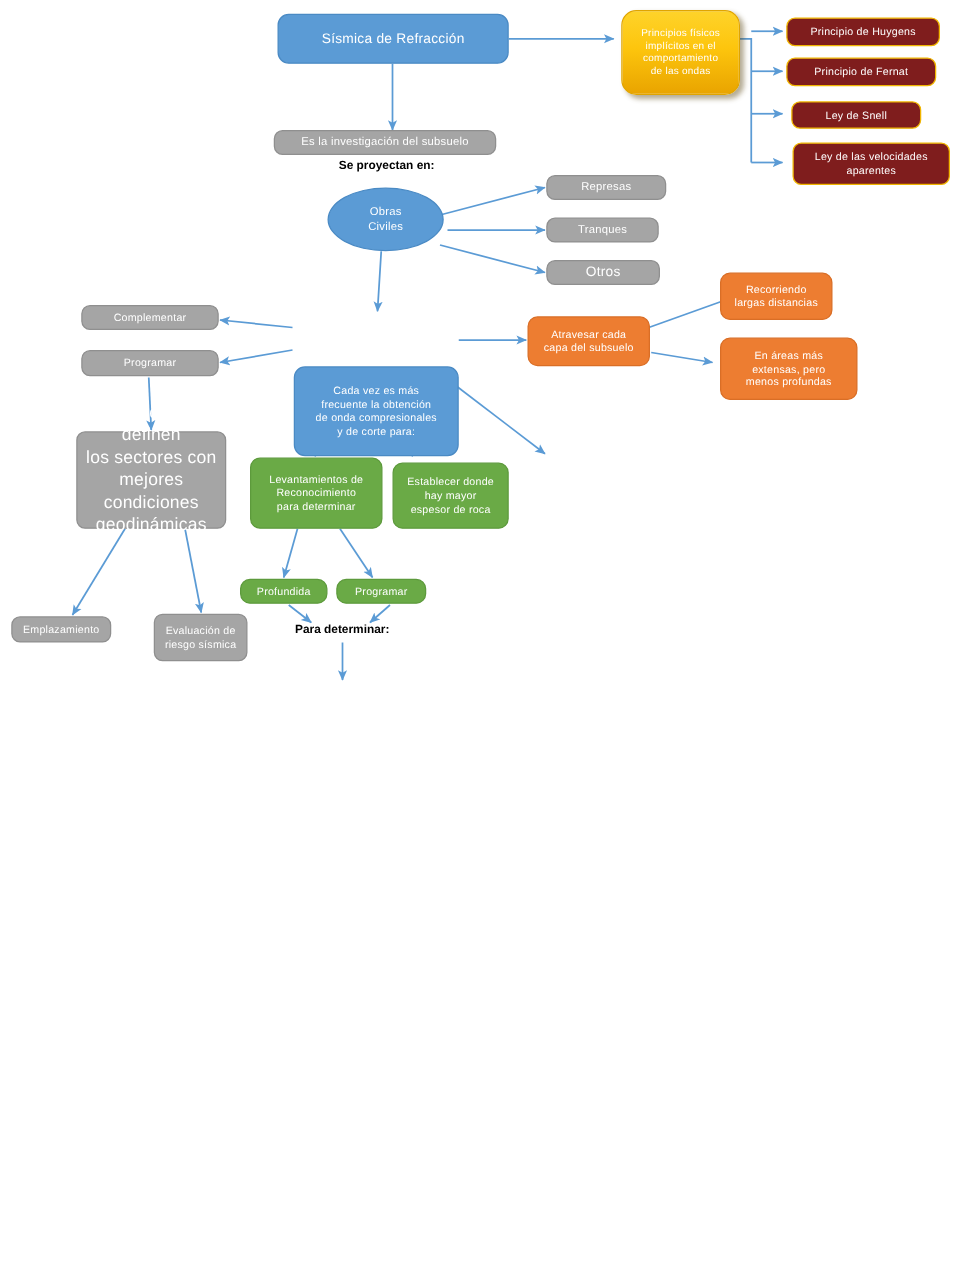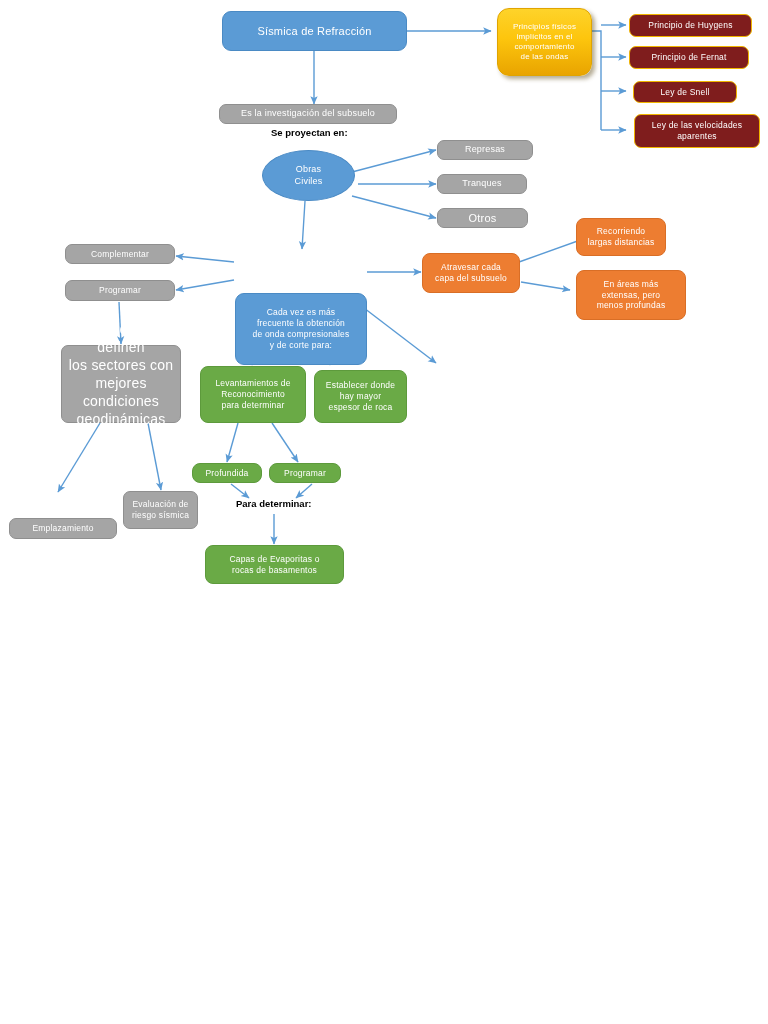--- a/index.html
+++ b/index.html
@@ -241,37 +241,33 @@
     <span>Levantamientos de
 Reconocimiento
 para determinar</span>
   </div>
   <div class="node green" style="left:314px; top:370px; width:93px; height:53px; font-size:8.5px;">
     <span>Establecer donde
 hay mayor
 espesor de roca</span>
   </div>
 
-  <div class="node gray" style="left:9px; top:518px; width:108px; height:21px; font-size:8.5px;">
+  <div class="node gray" style="left:9px; top:493px; width:80px; height:21px; font-size:8.5px;">
     <span>Emplazamiento</span>
   </div>
   <div class="node gray" style="left:123px; top:491px; width:75px; height:38px; font-size:8.5px;">
     <span>Evaluación de
 riesgo sísmica</span>
   </div>
 
   <div class="node green" style="left:192px; top:463px; width:70px; height:20px; font-size:8.5px;">
     <span>Profundida</span>
   </div>
   <div class="node green" style="left:269px; top:463px; width:72px; height:20px; font-size:8.5px;">
     <span>Programar</span>
   </div>
 
   <div class="plain-label" style="left:236px; top:498px; font-size:9.5px;">
     <span>Para determinar:</span>
   </div>
 
-  <div class="node green" style="left:205px; top:545px; width:139px; height:39px; font-size:8.5px;">
-    <span>Capas de Evaporitas o
-rocas de basamentos</span>
-  </div>
 
 </div>
 
 </body></html>

